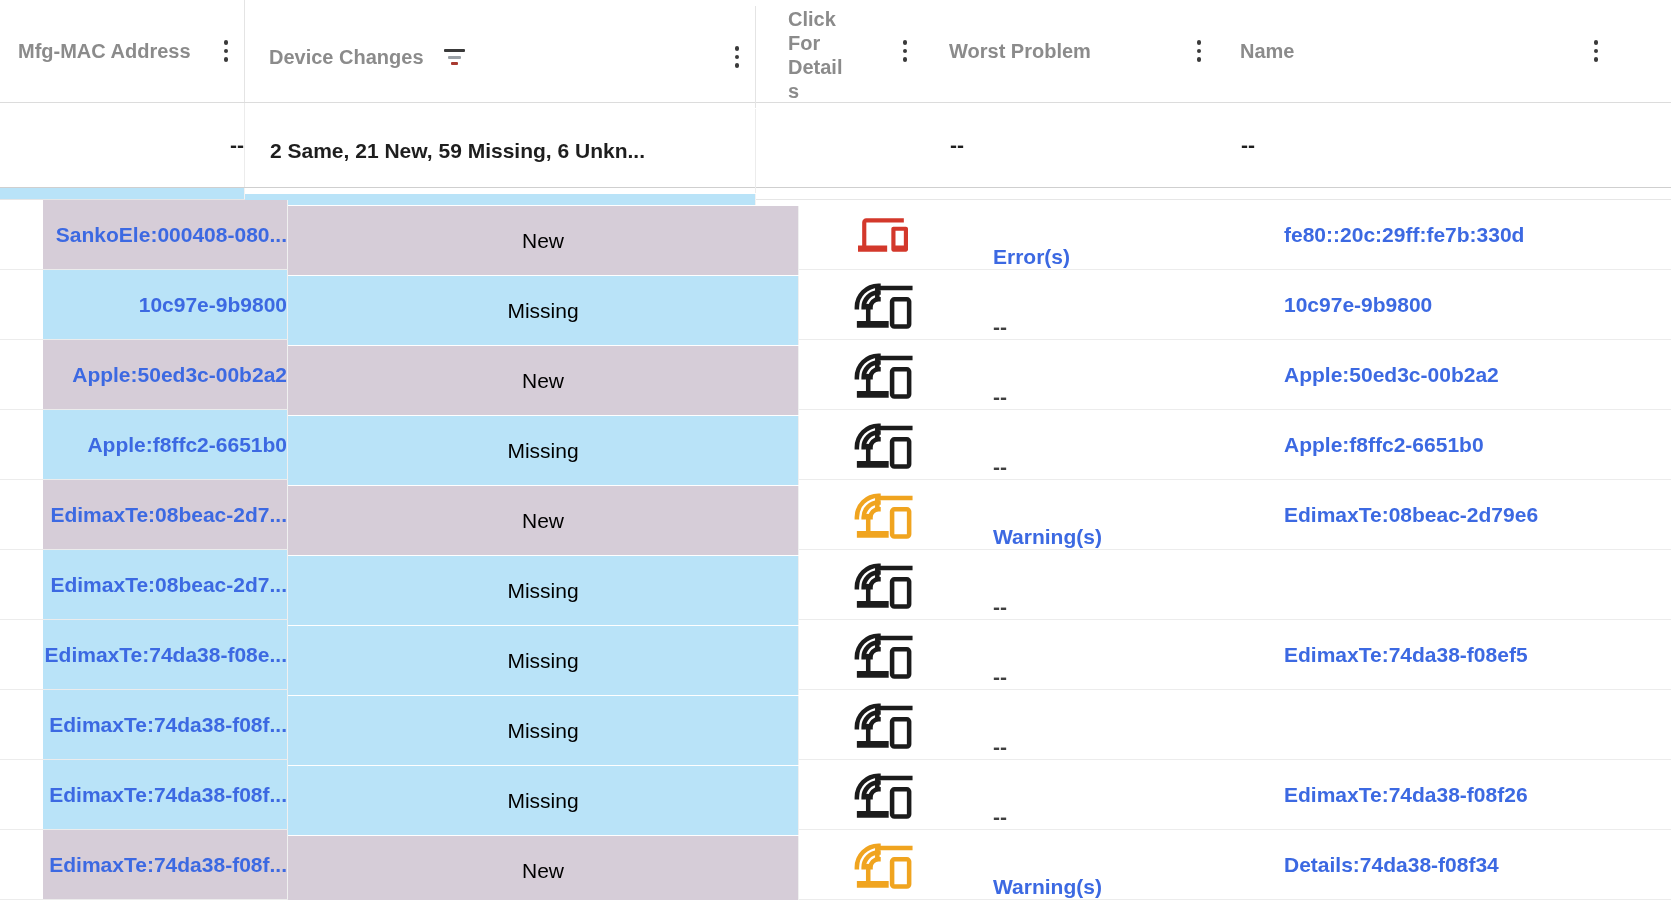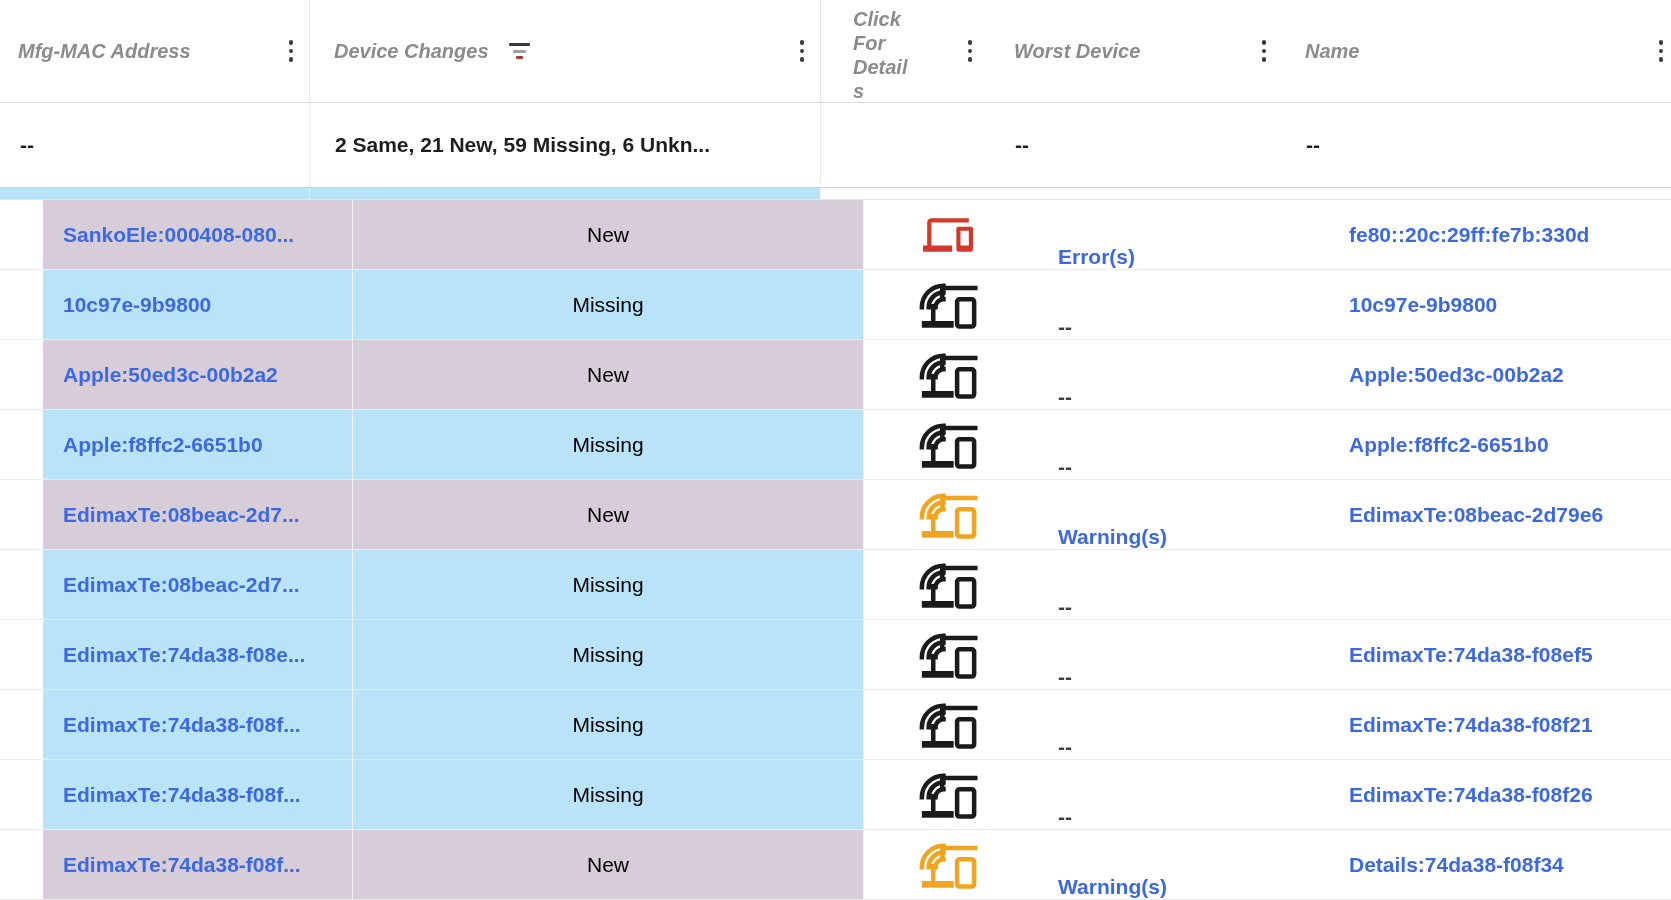--- a/index.html
+++ b/index.html
@@ -1,30 +1,30 @@
 <!DOCTYPE html>
 <html style="--row-new-bg: #D6CDD8; --row-missing-bg: #B9E3F8; --link-blue: #3C69E2; --header-gray: #8B8B8B;"><head>
 <meta charset="utf-8">
 <style>
   html,body{margin:0;padding:0;background:#fff;}
   body{font-family:"Liberation Sans", sans-serif; -webkit-font-smoothing:antialiased;}
   .grid{width:1671px;height:900px;overflow:hidden;background:#fff;position:relative;}
 
   
-  .c1{width:310px;}
-  .c2{width:511px;}
+  .c1{width:245px;justify-content:flex-end;}
+  .c2{width:511px;margin-top:6px;}
   .c3{width:167px;}
   .c4{width:294px;}
   .c5{width:389px;}
   .cell{box-sizing:border-box;height:100%;display:flex;align-items:center;overflow:hidden;flex:none;}
 
   
   .hrow{display:flex;height:103px;border-bottom:1px solid #dcdcdc;box-sizing:border-box;}
   .hcell{box-sizing:border-box;display:flex;align-items:center;height:100%;flex:none;color:var(--header-gray);
-         font-size:20px;font-weight:bold;font-style:italic;}
+         font-size:20px;font-weight:bold;}
   .hcell.c1,.hcell.c2{border-right:1px solid #e4e4e4;}
   .hc1{padding-left:18px;}
   .hc2{padding-left:24px;}
   .hc4{padding-left:26px;}
   .hc5{padding-left:23px;gap:41px;}
   .hlabel{cursor:pointer;white-space:nowrap;}
   .hc3{justify-content:flex-start;}
   .hc3 .hlabel{white-space:normal;width:62px;line-height:24px;align-self:flex-start;
                padding-top:7px;margin-left:32px;overflow:hidden;max-height:96px;overflow-wrap:break-word;word-break:break-word;}
   .spacer{flex:1 1 auto;}
@@ -101,21 +101,21 @@
     <div class="hcell c3 hc3">
       <span class="hlabel">Click For Details</span>
       <span class="spacer"></span>
       <span class="kmenu">
           <i></i>
           <i></i>
           <i></i>
         </span>
     </div>
     <div class="hcell c4 hc4">
-      <span class="hlabel">Worst Device</span>
+      <span class="hlabel">Worst Problem</span>
       <span class="spacer"></span>
       <span class="kmenu">
           <i></i>
           <i></i>
           <i></i>
         </span>
     </div>
     <div class="hcell c5 hc5">
       <span class="hlabel">Name</span>
       <span class="spacer"></span>
@@ -348,23 +348,20 @@
     <path d="M10.5 7 V3.5 H25"></path>
     <path d="M6.5 11.5 V18"></path>
     <path d="M3 19.5 H14" stroke-width="3"></path>
     <rect x="17" y="8.5" width="7.5" height="12" rx="1"></rect>
   </svg>
           </span>
     </div>
     <div class="cell c4 bc4">
       <span class="dashes">--</span>
     </div>
-    <div class="cell c5 bc5">
-      <span class="link">EdimaxTe:74da38-f08f21</span>
-    </div>
   </div>
       <div class="row row-missing">
     <div class="cell c1 bc1">
       <span class="link">EdimaxTe:74da38-f08f...</span>
     </div>
     <div class="cell c2 bc2">
       <span>Missing</span>
     </div>
     <div class="cell c3 bc3">
       <span class="icon">

